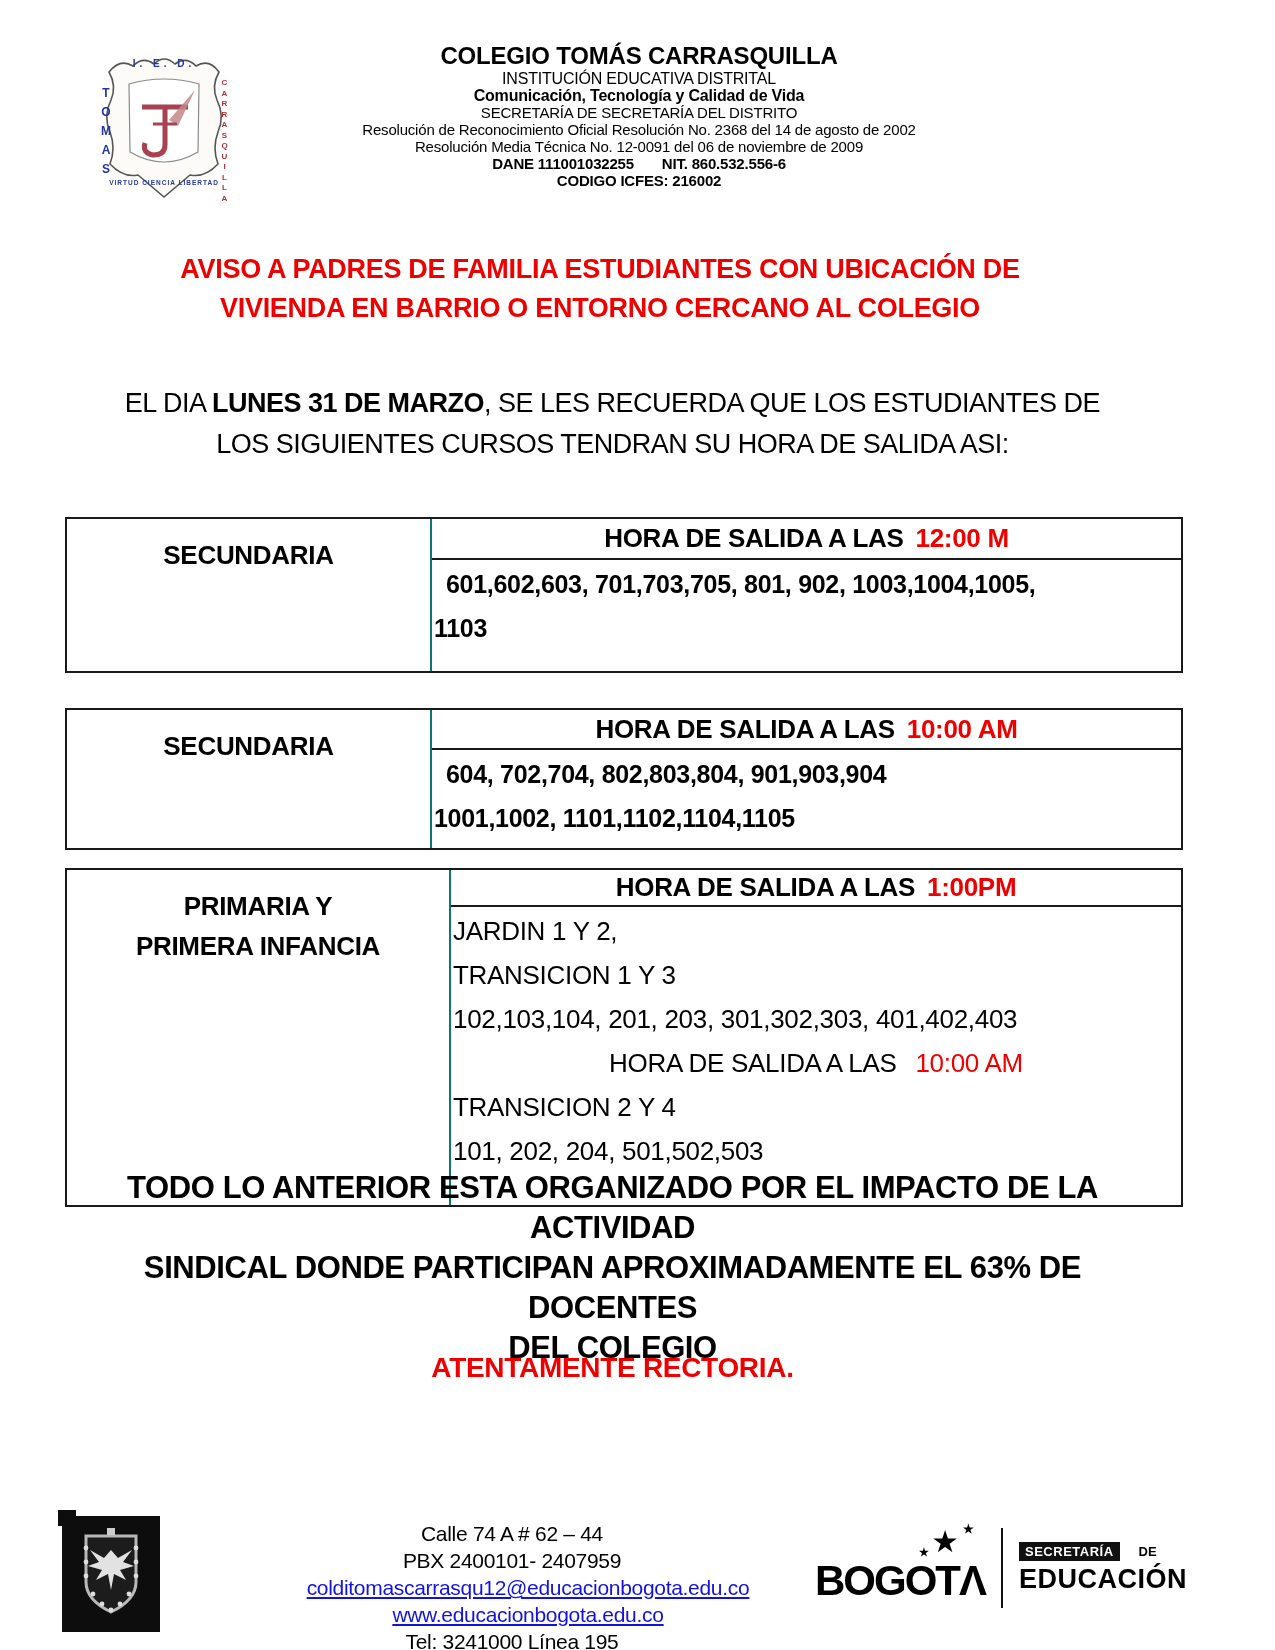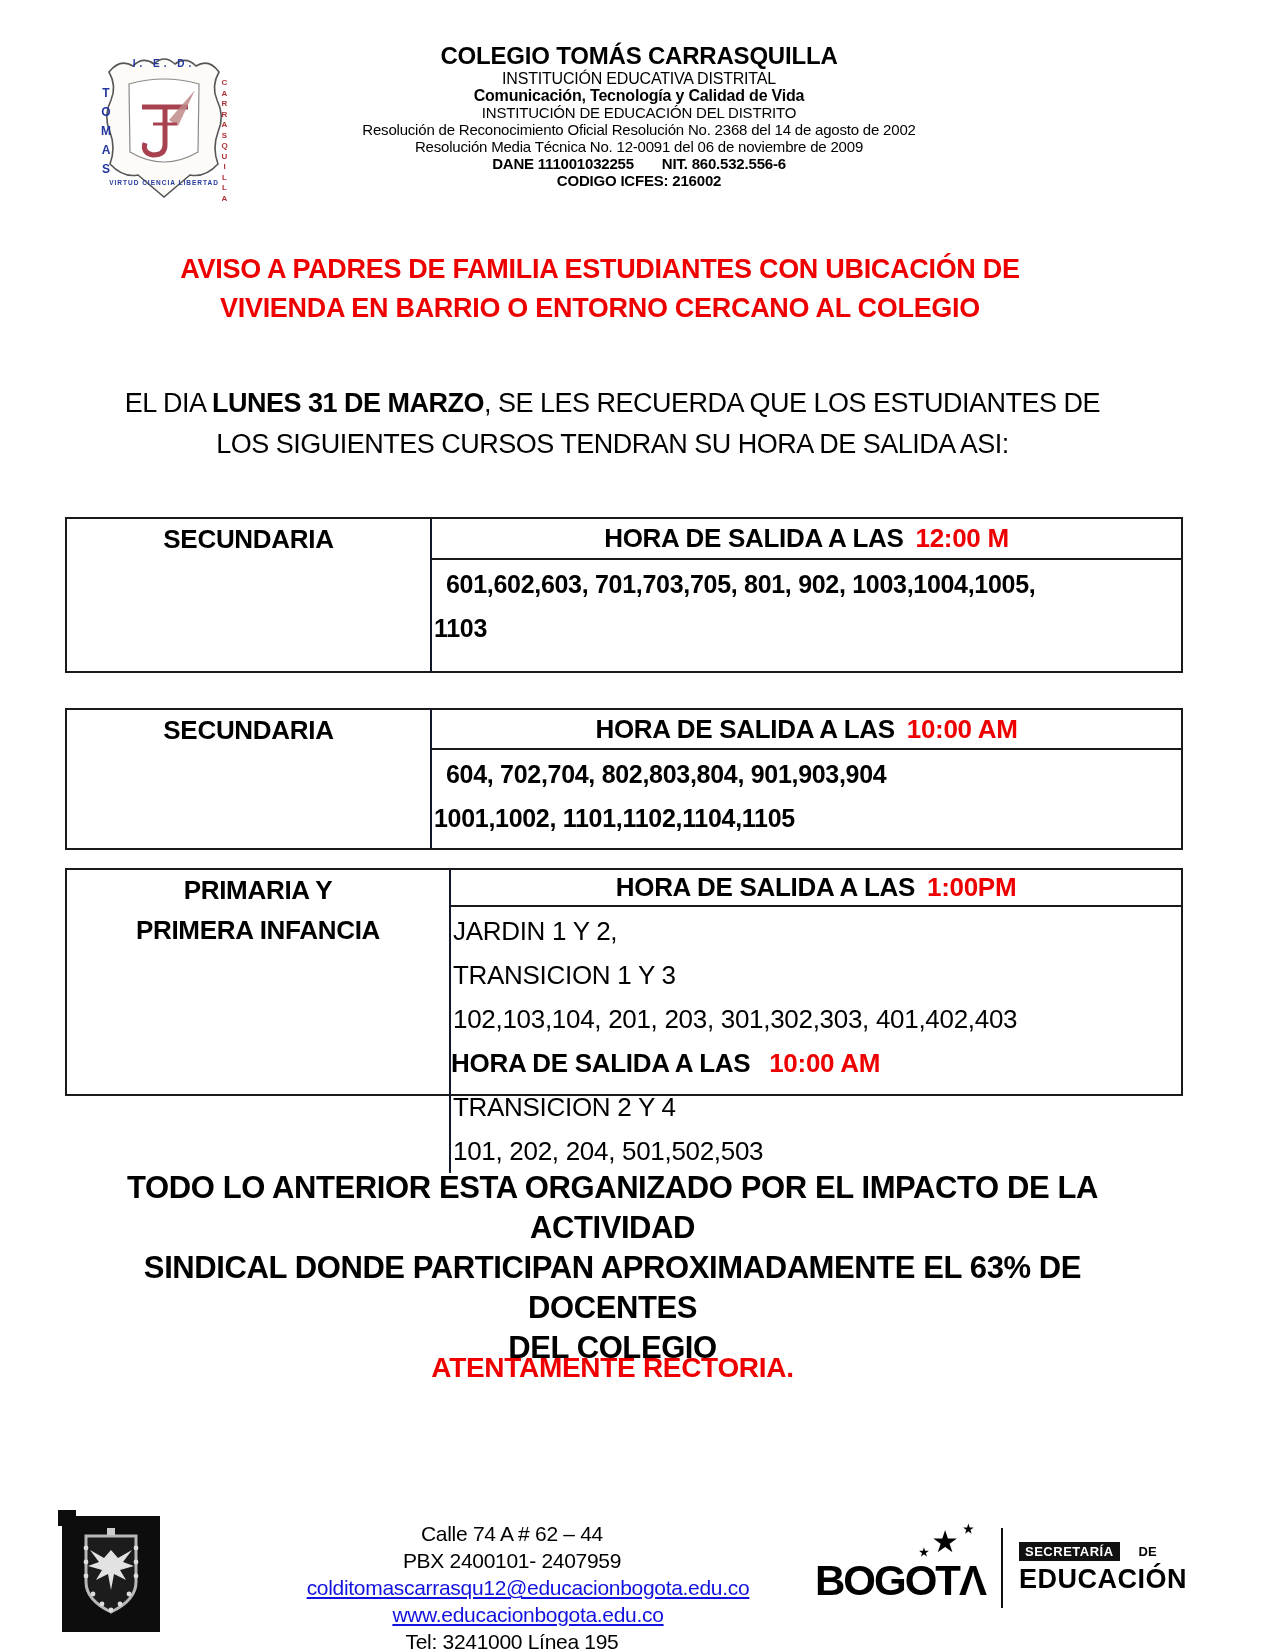--- a/index.html
+++ b/index.html
@@ -23,30 +23,30 @@
   .h-nit { margin-left:28px; }
 
   
   .doc-title { position:absolute; left:70px; top:250px; width:1060px; text-align:center;
                color:var(--red); font-weight:bold; font-size:27px; line-height:39px; letter-spacing:-0.3px; }
   .intro { position:absolute; left:70px; top:383px; width:1085px; text-align:center;
            font-size:27px; line-height:41px; letter-spacing:-0.5px; }
 
   
   .sched { position:absolute; left:65px; width:1118px; border:2px solid #1a1a1a; display:grid; background:#fff; }
-  .sched .group { border-right:2px solid #0f172a; grid-row:1 / 3; text-align:center;
-                  font-weight:bold; font-size:26px; padding-top:0; line-height:40px; letter-spacing:-0.3px; }
+  .sched .group { border-right:2px solid #0f766e; grid-row:1 / 3; text-align:center;
+                  font-weight:bold; font-size:26px; padding-top:16px; line-height:40px; letter-spacing:-0.3px; }
   .sched .hdr { border-bottom:2px solid #1a1a1a; text-align:center; font-weight:bold; font-size:26px;
                 display:flex; align-items:center; justify-content:center; letter-spacing:-0.3px; }
   .sched .hdr .time { color:var(--red); margin-left:12px; }
   .sched .body { font-weight:bold; font-size:25px; line-height:44px; padding-top:2px; letter-spacing:-0.3px; }
   .sched .body .indent { padding-left:14px; }
   .sched .body .flush { padding-left:2px; }
   #table3 .body { font-weight:normal; font-size:26px; }
-  #table3 .body .mid-hdr { text-align:left; font-weight:bold; font-size:26px; }
+  #table3 .body .mid-hdr { text-align:center; font-weight:normal; font-size:26px; }
   #table3 .body .mid-hdr .time { color:var(--red); margin-left:12px; }
 
   
   .closing { position:absolute; left:70px; top:1168px; width:1085px; text-align:center;
              font-weight:bold; font-size:31px; line-height:40px; letter-spacing:-0.4px; }
   .signature { position:absolute; left:70px; top:1352px; width:1085px; text-align:center;
                color:var(--red); font-weight:bold; font-size:28px; letter-spacing:-0.3px; }
 
   
   .crest { position:absolute; left:62px; top:1516px; width:98px; height:116px; background:#0d0d0d; }
@@ -90,21 +90,21 @@
     <span class="logo-txt logo-ied">I. E. D.</span>
     <span class="logo-txt logo-left">TOMAS</span>
     <span class="logo-txt logo-right">CARRASQUILLA</span>
     <span class="logo-txt logo-motto">VIRTUD CIENCIA LIBERTAD</span>
   </div>
 
   <div class="header-text">
     <div class="h-name">COLEGIO TOMÁS CARRASQUILLA</div>
     <div class="h-line">INSTITUCIÓN EDUCATIVA DISTRITAL</div>
     <div class="h-line h-bold">Comunicación, Tecnología y Calidad de Vida</div>
-    <div class="h-small">INSTITUCIÓN DE EDUCACIÓN DEL DISTRITO</div>
+    <div class="h-small">SECRETARÍA DE SECRETARÍA DEL DISTRITO</div>
     <div class="h-small">Resolución de Reconocimiento Oficial Resolución No. 2368 del 14 de agosto de 2002</div>
     <div class="h-small">Resolución Media Técnica No. 12-0091 del 06 de noviembre de 2009</div>
     <div class="h-small h-bold">
       <span>DANE 111001032255</span><span class="h-nit">NIT. 860.532.556-6</span>
     </div>
     <div class="h-small h-bold">CODIGO ICFES: 216002</div>
   </div>
 
   <div class="doc-title">
     <div>AVISO A PADRES DE FAMILIA ESTUDIANTES CON UBICACIÓN DE</div>
@@ -133,21 +133,21 @@
     <div class="hdr">
       <span>HORA DE SALIDA A LAS</span>
       <span class="time">10:00 AM</span>
     </div>
     <div class="body">
       <div class="indent">604, 702,704, 802,803,804, 901,903,904</div>
       <div class="flush">1001,1002, 1101,1102,1104,1105</div>
     </div>
   </div>
 
-  <div class="sched" id="table3" style="top:868px; height:228px; grid-template-columns:384px 1fr; grid-template-rows:37px 1fr;">
+  <div class="sched" id="table3" style="top:868px; height:339px; grid-template-columns:384px 1fr; grid-template-rows:37px 1fr;">
     <div class="group">
       <div>PRIMARIA Y</div>
       <div>PRIMERA INFANCIA</div>
     </div>
     <div class="hdr">
       <span>HORA DE SALIDA A LAS</span>
       <span class="time">1:00PM</span>
     </div>
     <div class="body">
       <div class="flush">JARDIN 1 Y 2,</div>

